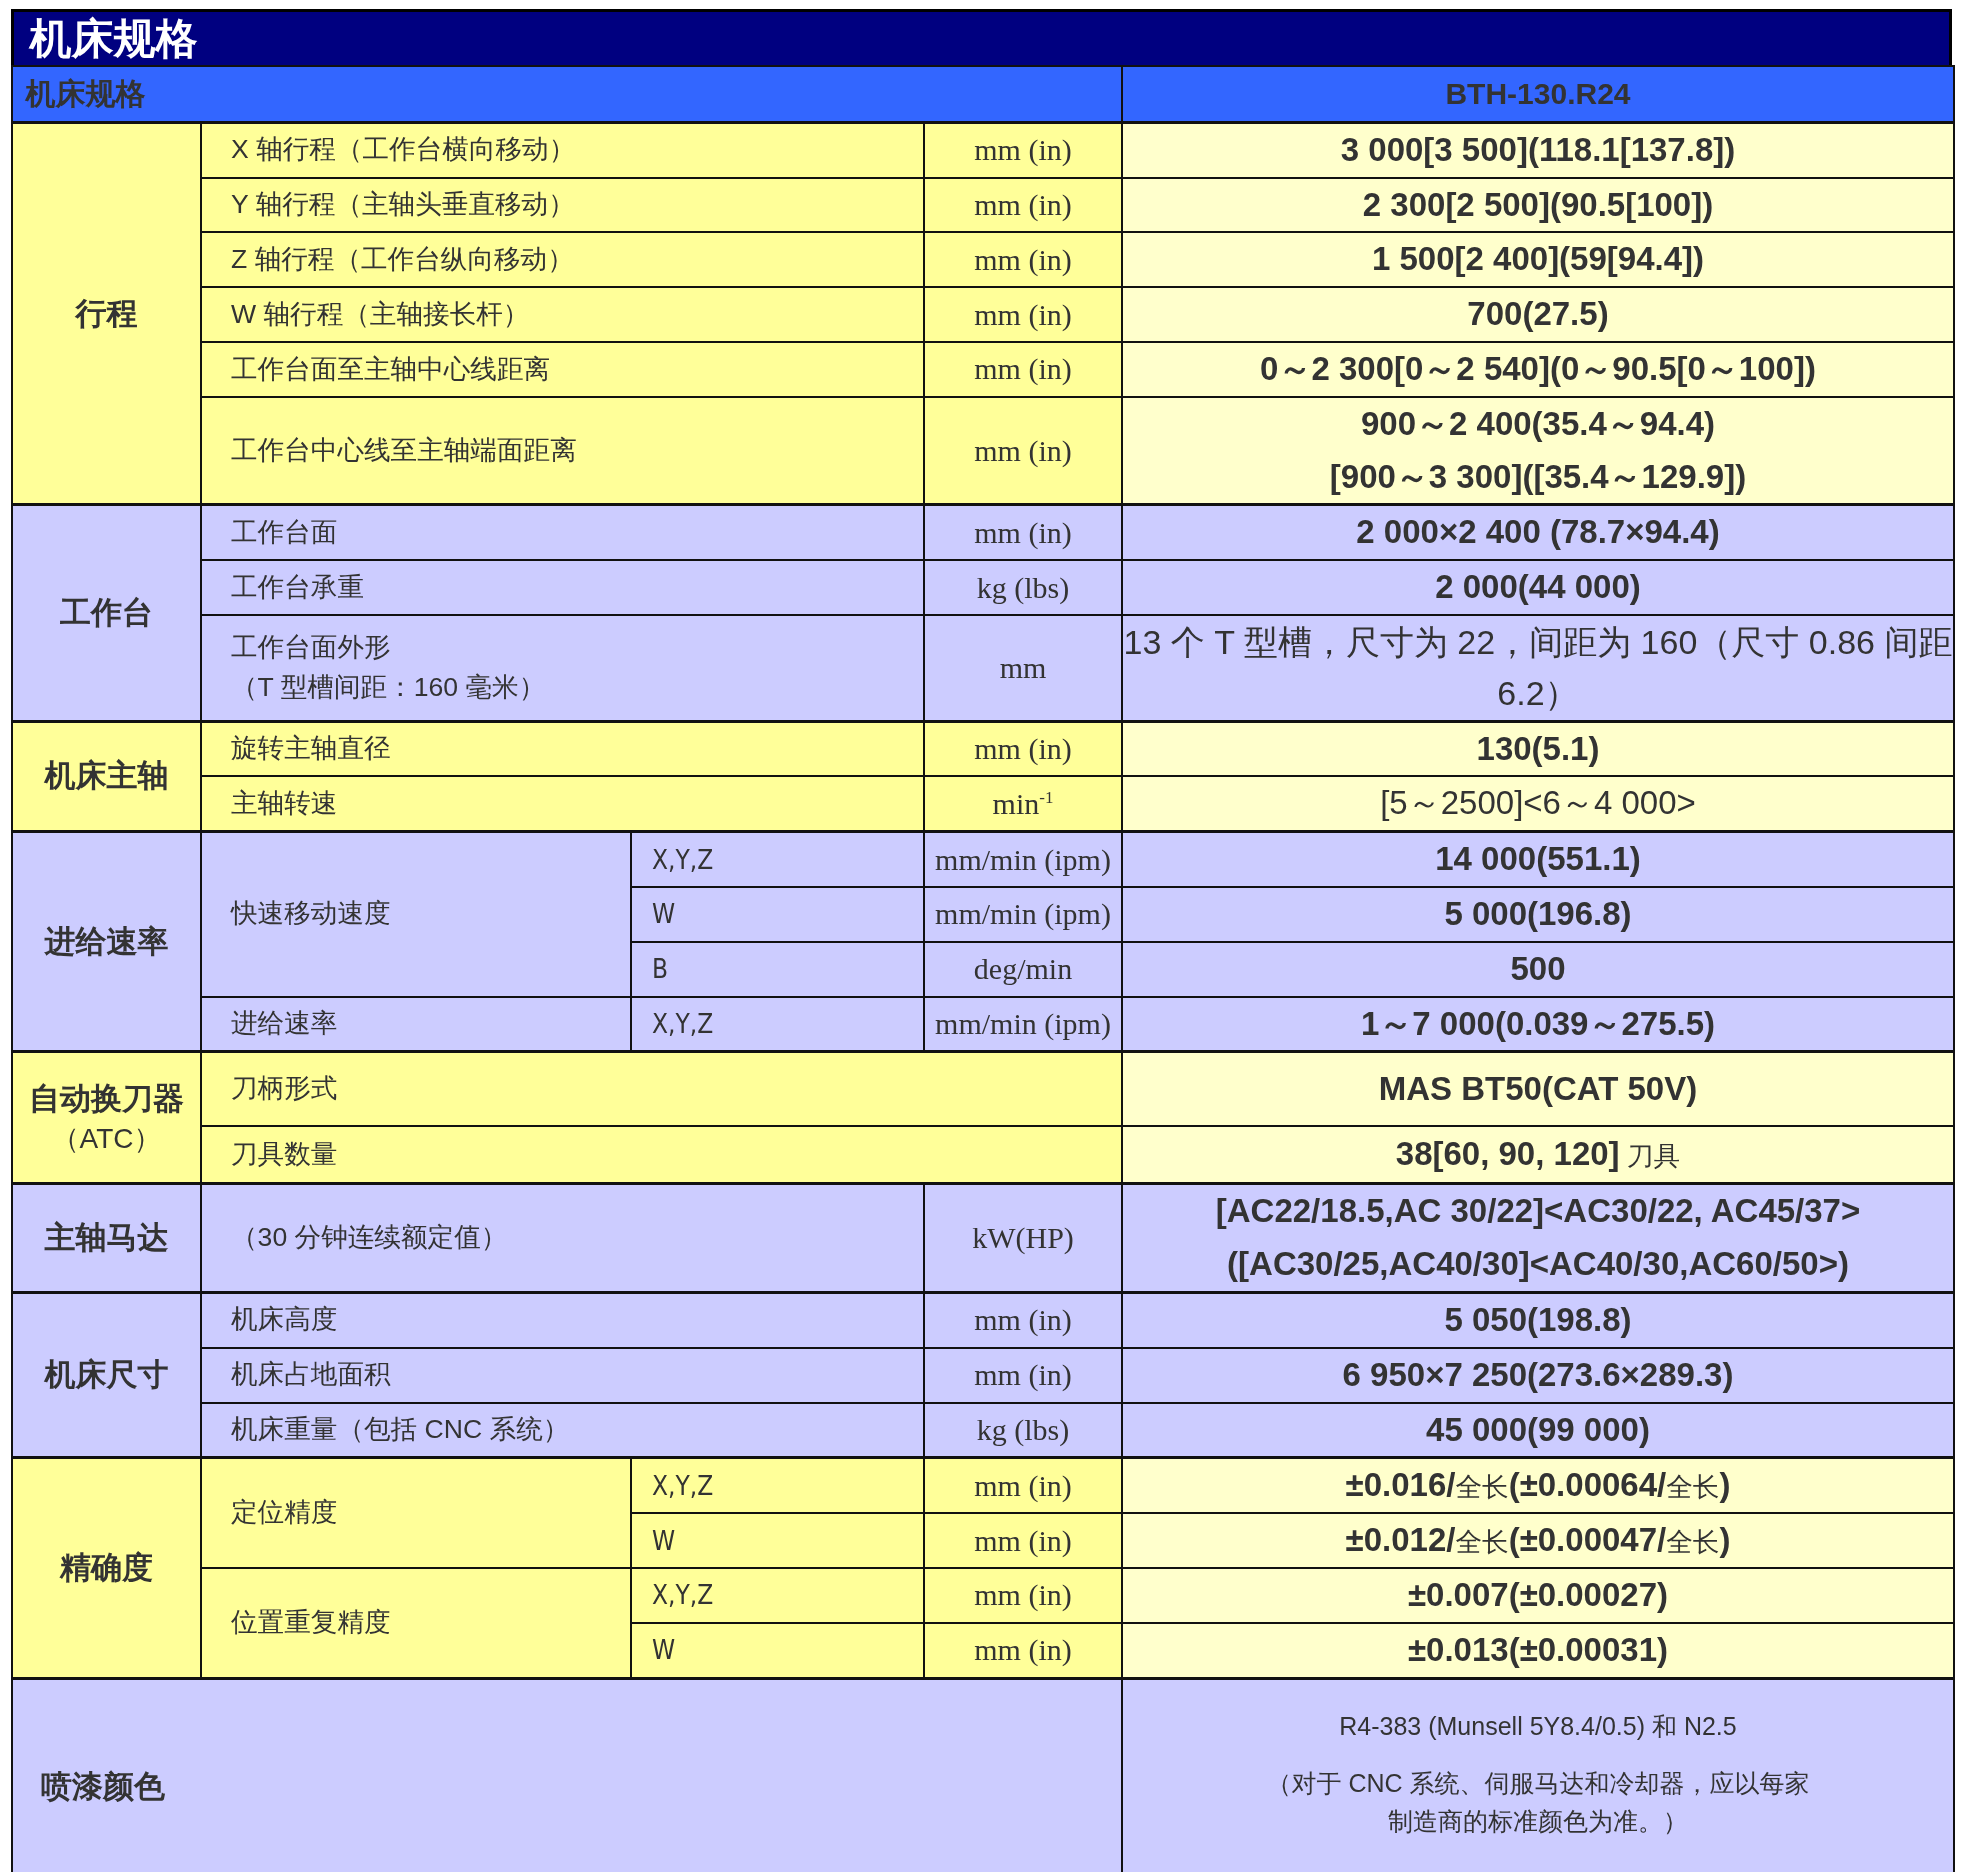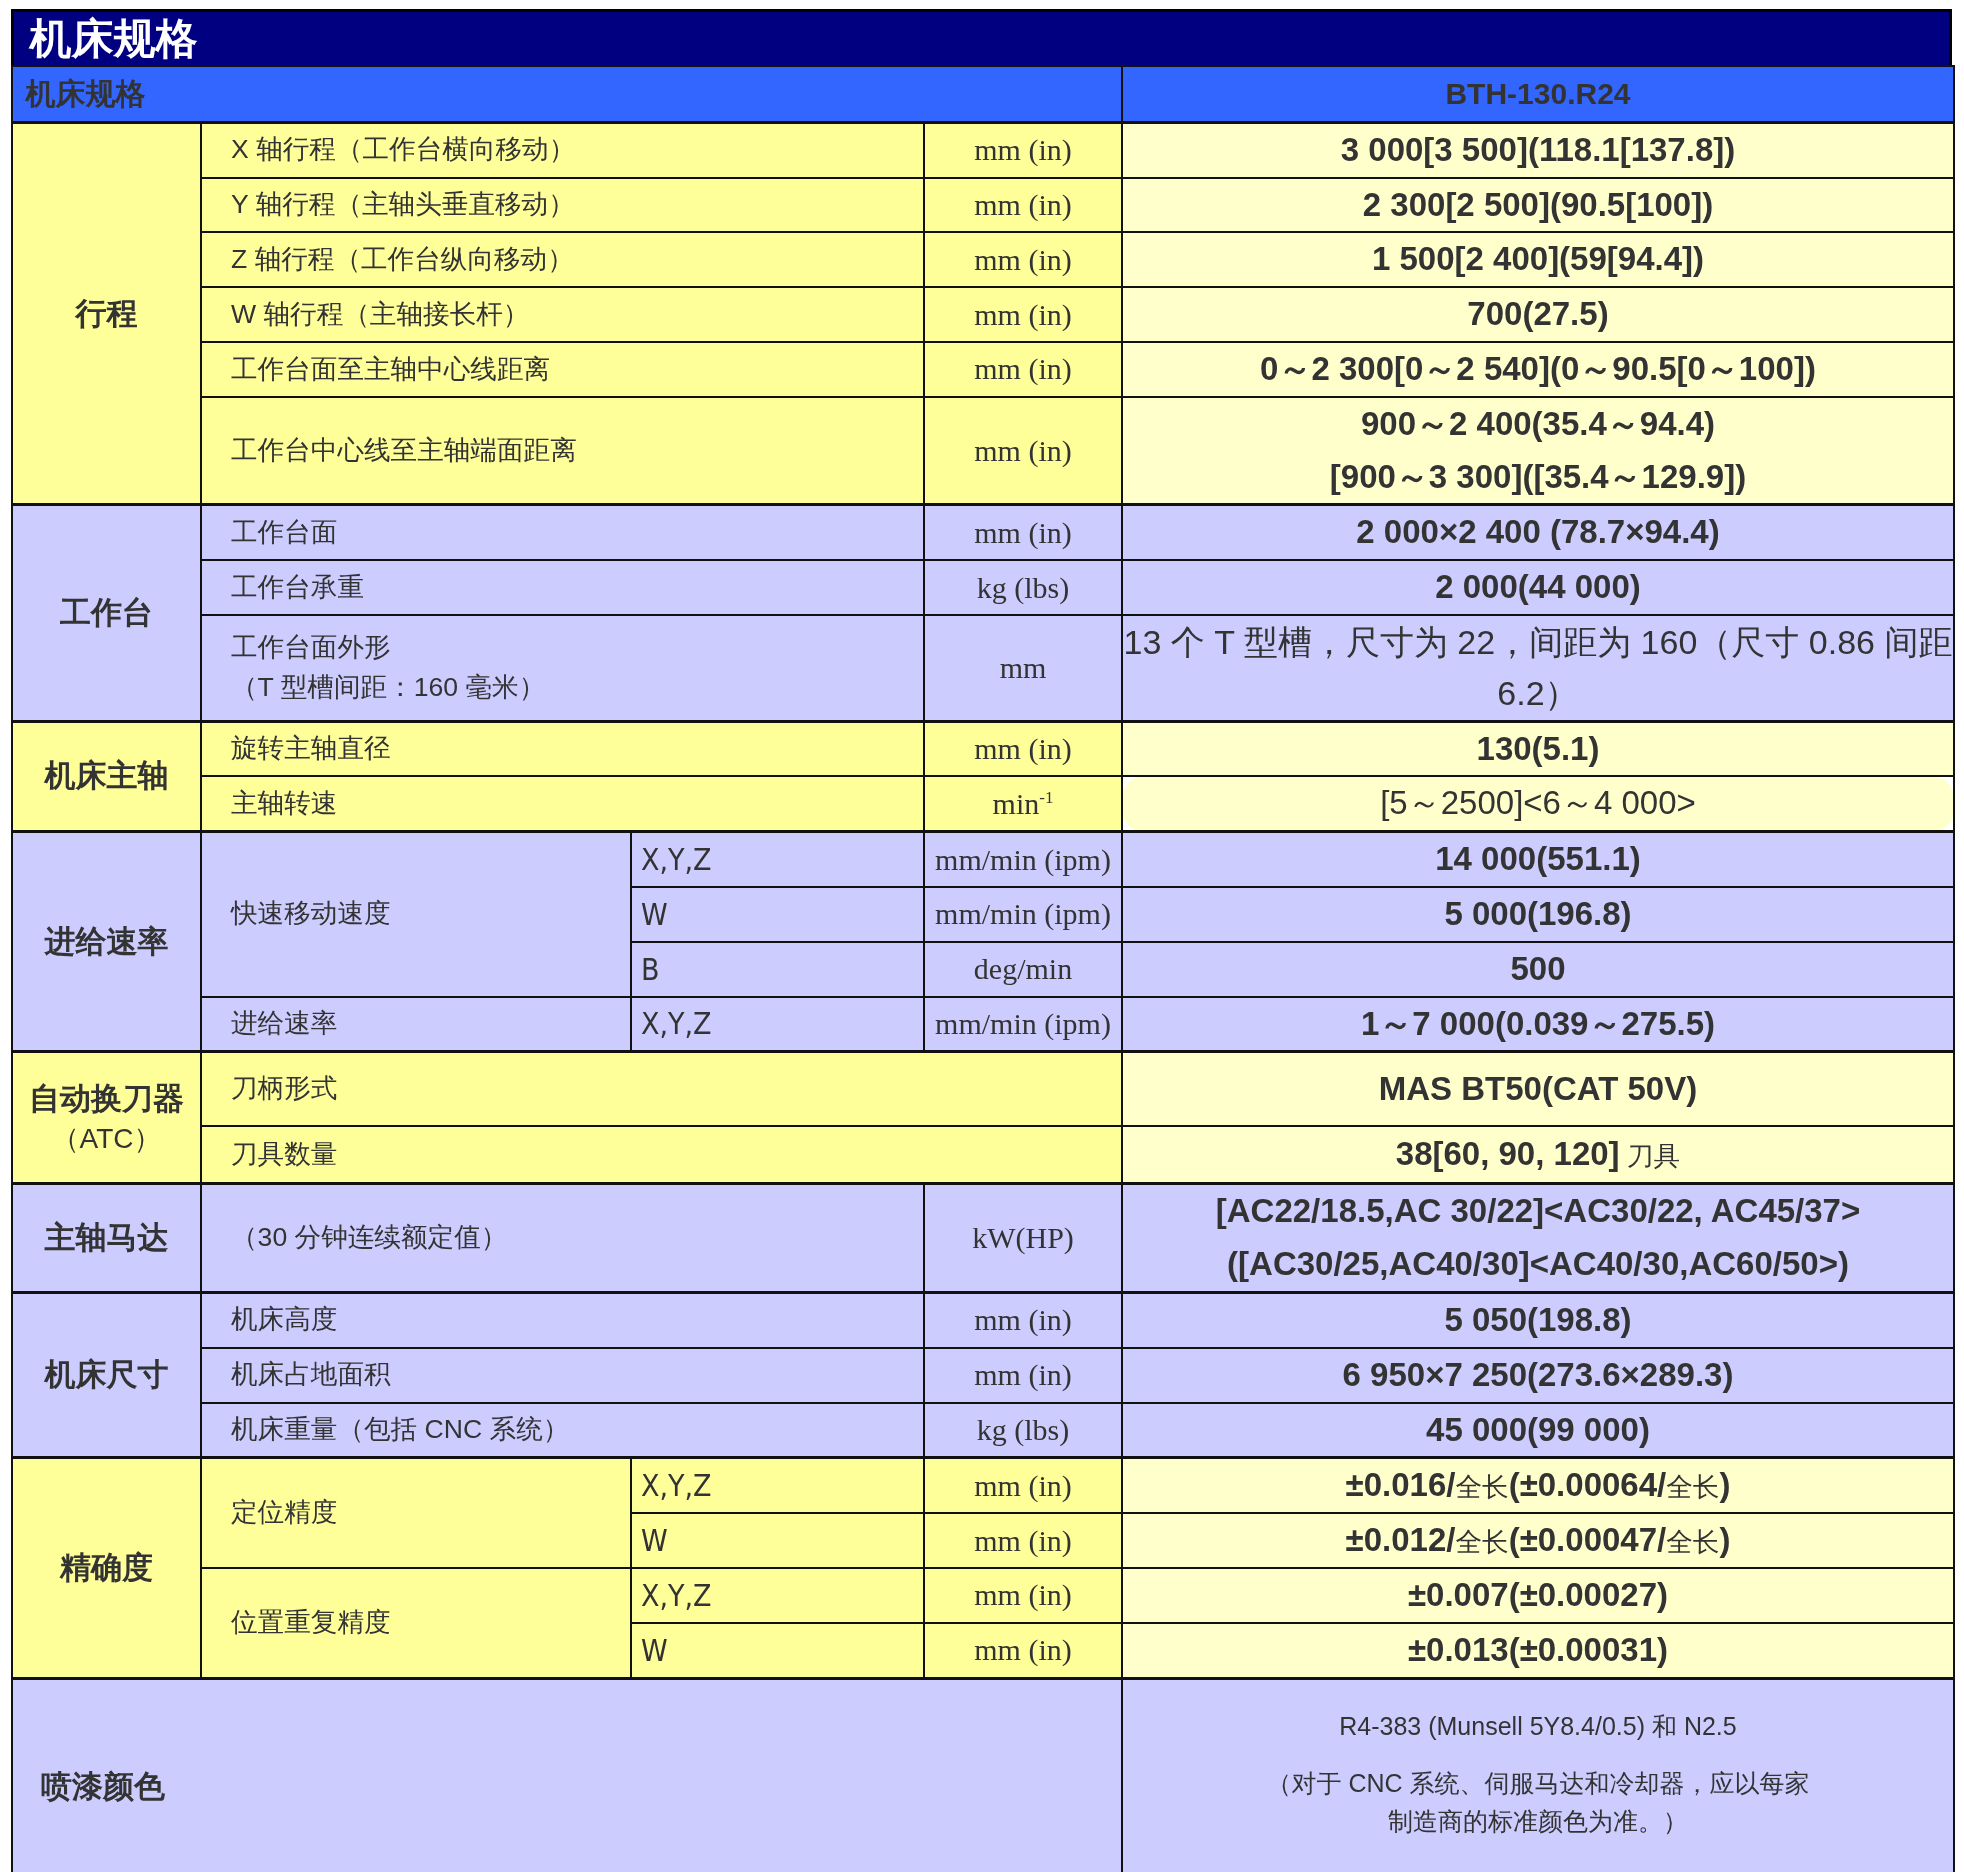--- a/index.html
+++ b/index.html
@@ -13,21 +13,21 @@
   td { border:2.3px solid #111; padding:0; box-sizing:border-box; vertical-align:middle; }
   td.thick-top { border-top:3.9px solid #111; }
   .hdr td { background:#3366FF; height:56px; font-size:30px; font-weight:bold; color:#333; }
   .hdr .hl { padding-left:12.5px; }
   .hdr .hv { text-align:center; }
   .y  { background:#FFFF99; }
   .yl { background:#FFFFCC; }
   .b  { background:#CCCCFF; }
   .cat { font-size:31px; font-weight:bold; text-align:center; line-height:1.35; }
   .lbl { font-size:26.6px; padding-left:29px; line-height:1.5; }
-  .sub { font-size:30px; padding-left:9px; font-family:"DejaVu Sans Condensed","DejaVu Sans",sans-serif; }
+  .sub { font-size:26px; padding-left:20px; font-family:"DejaVu Sans Condensed","DejaVu Sans",sans-serif; }
   .unit { font-size:30px; text-align:center; font-family:Liberation Serif, serif; white-space:nowrap; overflow:hidden; }
   .val { font-size:33px; font-weight:bold; text-align:center; line-height:1.6; }
   .val .cn { font-size:26.6px; font-weight:normal; }
   .val-sm { font-size:34px; text-align:center; line-height:1.5; }
   .val-paint { font-size:25px; text-align:center; line-height:1.5; padding-top:0; }
   sup { font-size:17px; }
   .r68 td { height:53px; }
 </style>
 </head>
 <body>
@@ -107,21 +107,21 @@
 
     <tr class="r68">
       <td rowspan="2" class="y cat thick-top">机床主轴</td>
       <td colspan="2" class="y lbl thick-top">旋转主轴直径</td>
       <td class="y unit thick-top">mm (in)</td>
       <td class="yl val thick-top">130(5.1)</td>
     </tr>
     <tr class="r68">
       <td colspan="2" class="y lbl">主轴转速</td>
       <td class="y unit"><span>min</span><sup>-1</sup></td>
-      <td class="yl val" style="font-weight:normal;border-radius:22px;">[5～2500]&lt;6～4 000&gt;</td>
+      <td class="yl val" style="font-weight:normal;">[5～2500]&lt;6～4 000&gt;</td>
     </tr>
 
     <tr class="r68">
       <td rowspan="4" class="b cat thick-top">进给速率</td>
       <td rowspan="3" class="b lbl thick-top">快速移动速度</td>
       <td class="b sub thick-top">X,Y,Z</td>
       <td class="b unit thick-top">mm/min (ipm)</td>
       <td class="b val thick-top">14 000(551.1)</td>
     </tr>
     <tr class="r68">

